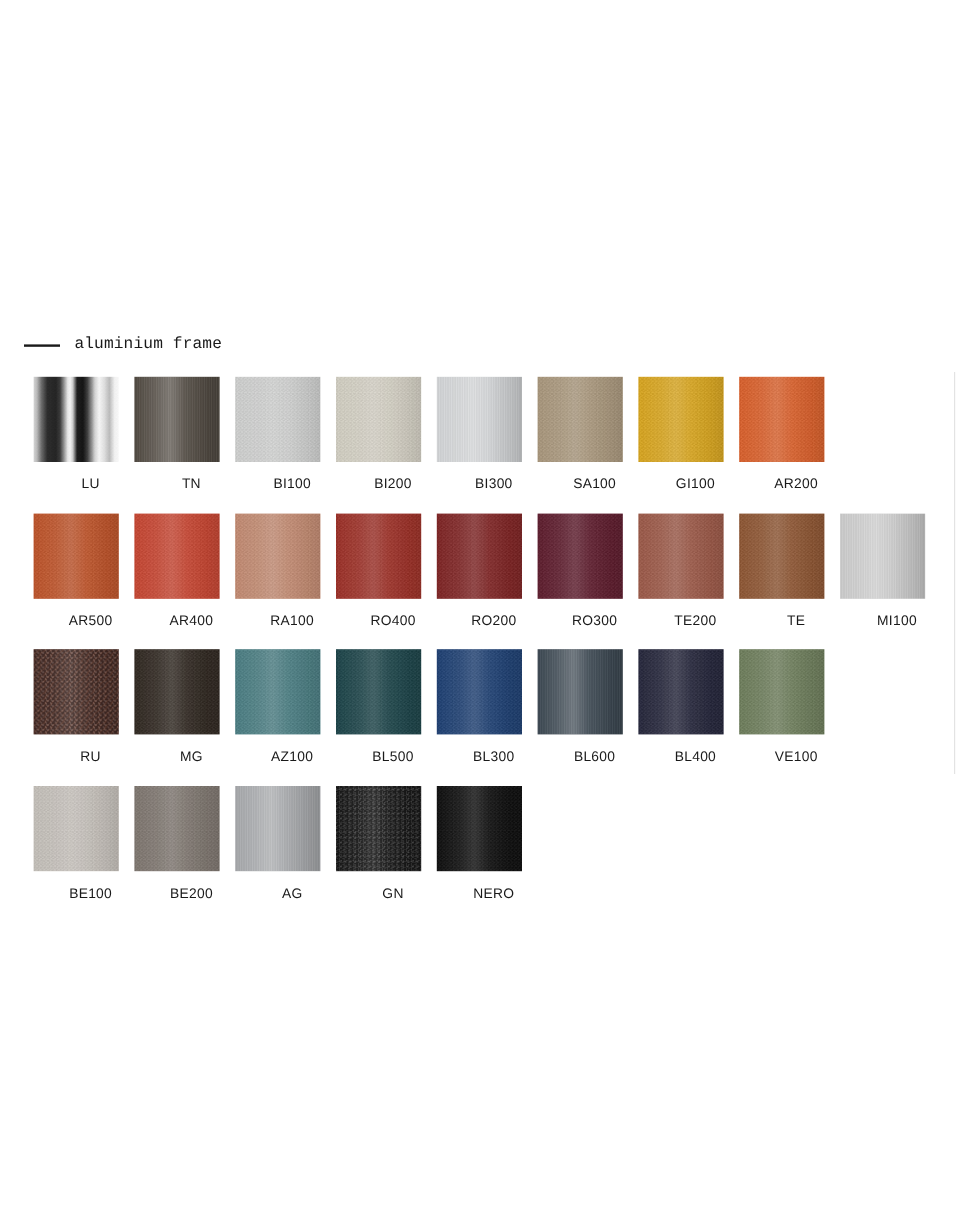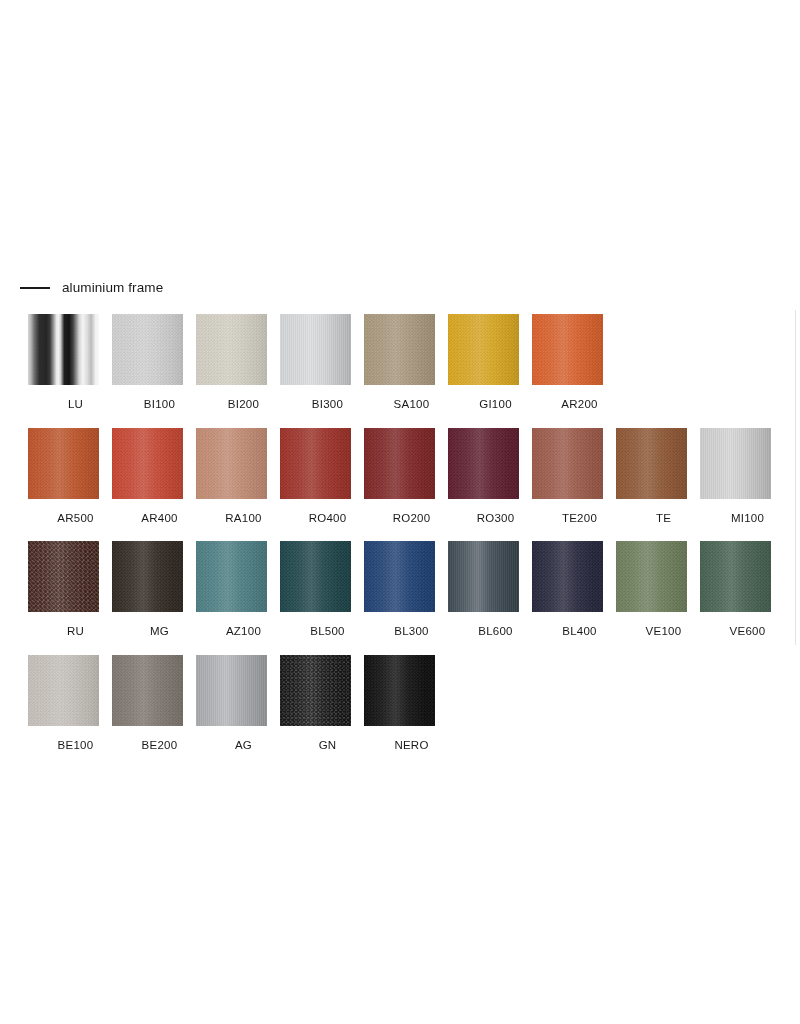--- a/index.html
+++ b/index.html
@@ -40,20 +40,21 @@
     height: 2px;
     background: #1a1a1a;
     display: block;
   }
   .header-title {
     font-size: 13.5px;
     color: #1a1a1a;
     letter-spacing: .1px;
     line-height: 1;
     white-space: nowrap;
+    font-family: Liberation Mono, monospace;
   }
 
   
   .swatch-grid {
     position: absolute;
     left: 28px;
     top: 314px;
     width: 760px;
   }
   .swatch-row {
@@ -174,20 +175,24 @@
   <span class="header-title">aluminium frame</span>
 </div>
 
 <div class="swatch-grid">
     <div class="swatch-row">
       <div class="swatch-cell">
         <div class="swatch-chip finish-mirror"></div>
         <div class="swatch-label">LU</div>
       </div>
       <div class="swatch-cell">
+        <div class="swatch-chip finish-brushed" style="background: rgb(81, 74, 66);"></div>
+        <div class="swatch-label">TN</div>
+      </div>
+      <div class="swatch-cell">
         <div class="swatch-chip " style="background: rgb(207, 208, 207);"></div>
         <div class="swatch-label">BI100</div>
       </div>
       <div class="swatch-cell">
         <div class="swatch-chip " style="background: rgb(211, 207, 195);"></div>
         <div class="swatch-label">BI200</div>
       </div>
       <div class="swatch-cell">
         <div class="swatch-chip finish-brushed" style="background: rgb(210, 212, 214);"></div>
         <div class="swatch-label">BI300</div>
@@ -269,24 +274,20 @@
         <div class="swatch-label">BL600</div>
       </div>
       <div class="swatch-cell">
         <div class="swatch-chip " style="background: rgb(36, 37, 58);"></div>
         <div class="swatch-label">BL400</div>
       </div>
       <div class="swatch-cell">
         <div class="swatch-chip " style="background: rgb(109, 125, 91);"></div>
         <div class="swatch-label">VE100</div>
       </div>
-      <div class="swatch-cell">
-        <div class="swatch-chip " style="background: rgb(68, 96, 79);"></div>
-        <div class="swatch-label">VE600</div>
-      </div>
     </div>
     <div class="swatch-row">
       <div class="swatch-cell">
         <div class="swatch-chip " style="background: rgb(197, 192, 186);"></div>
         <div class="swatch-label">BE100</div>
       </div>
       <div class="swatch-cell">
         <div class="swatch-chip " style="background: rgb(126, 118, 111);"></div>
         <div class="swatch-label">BE200</div>
       </div>

